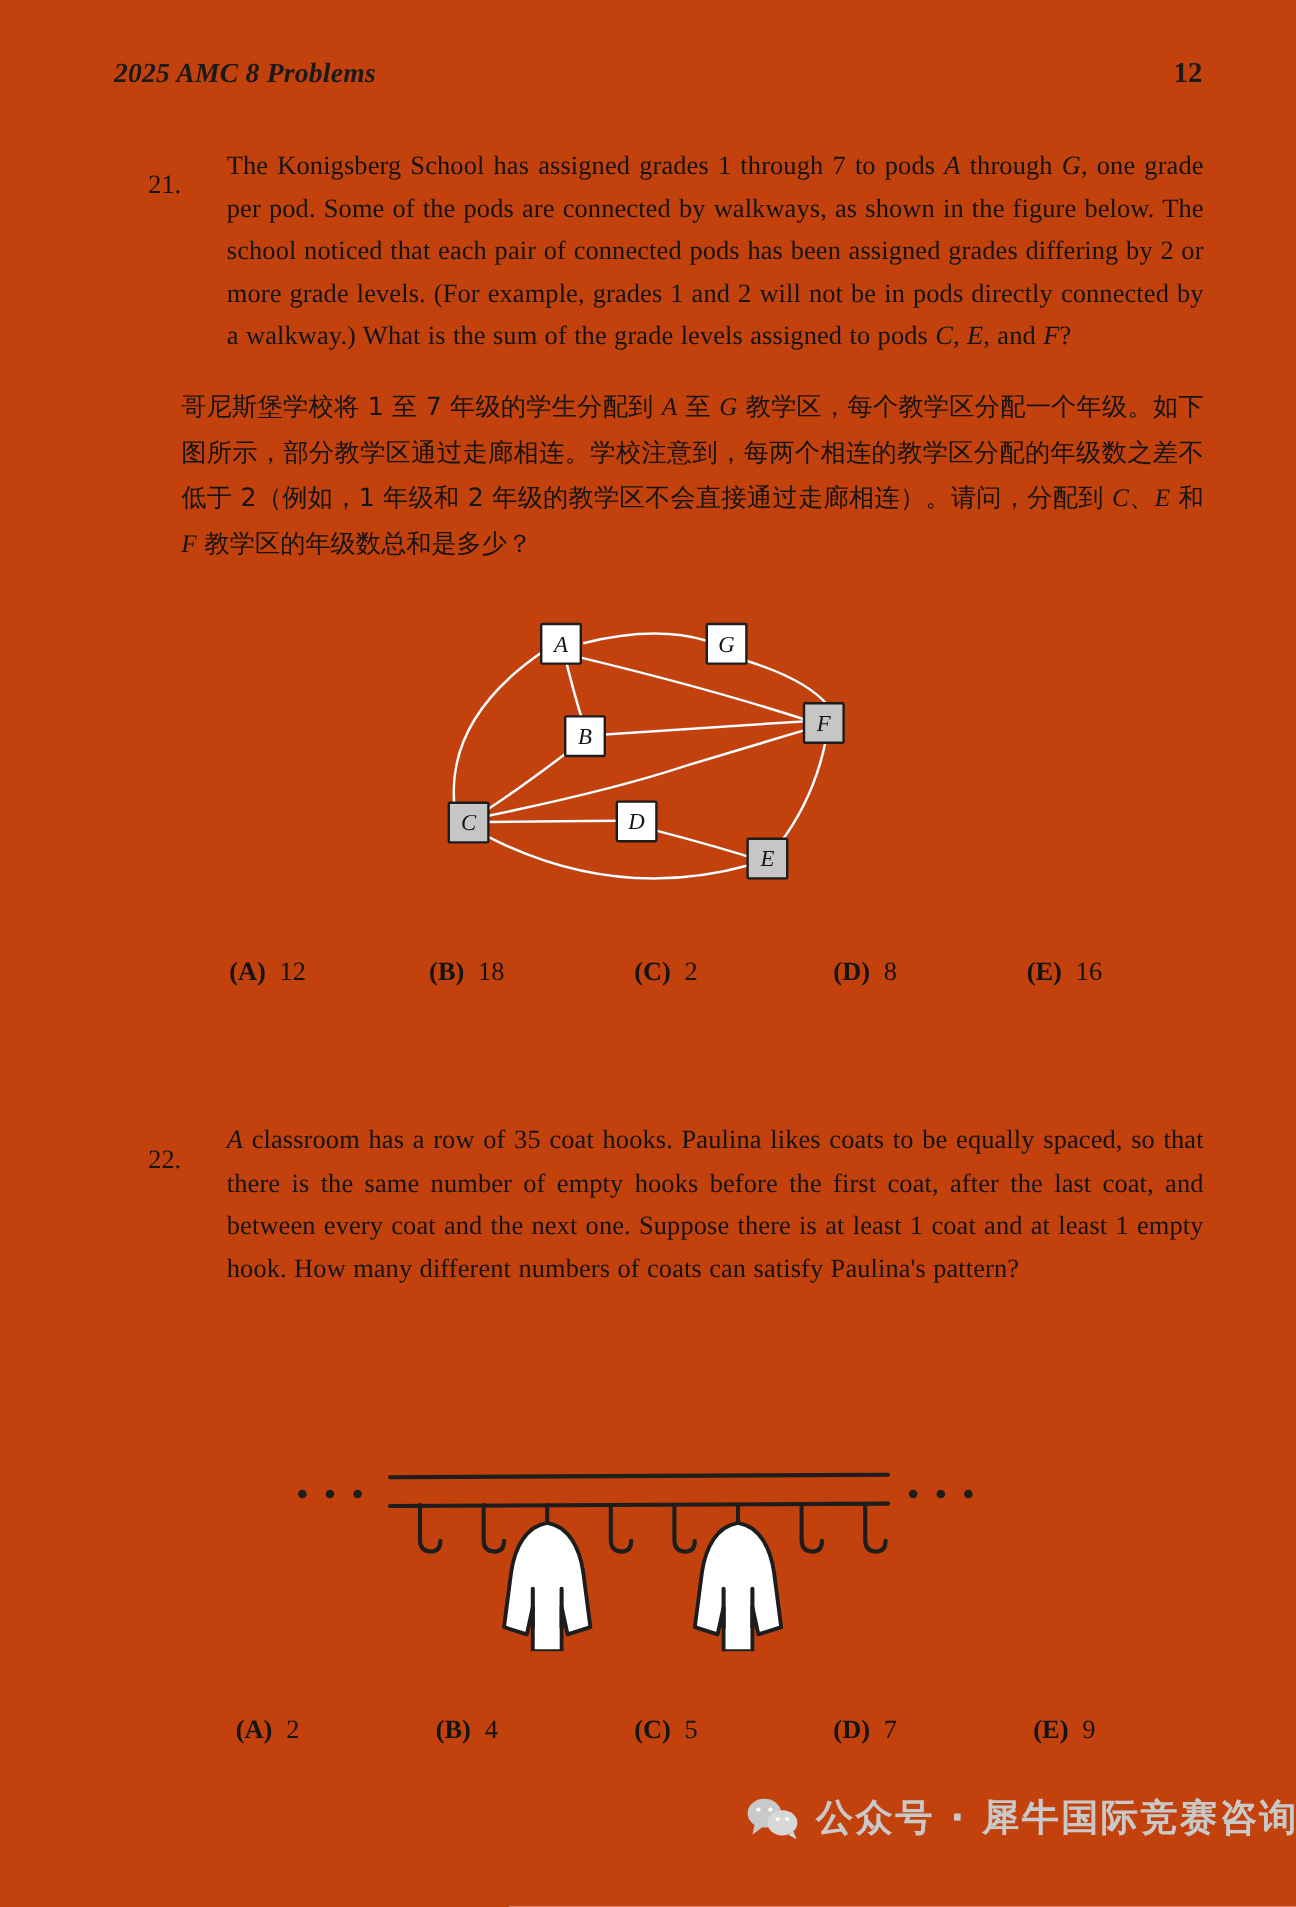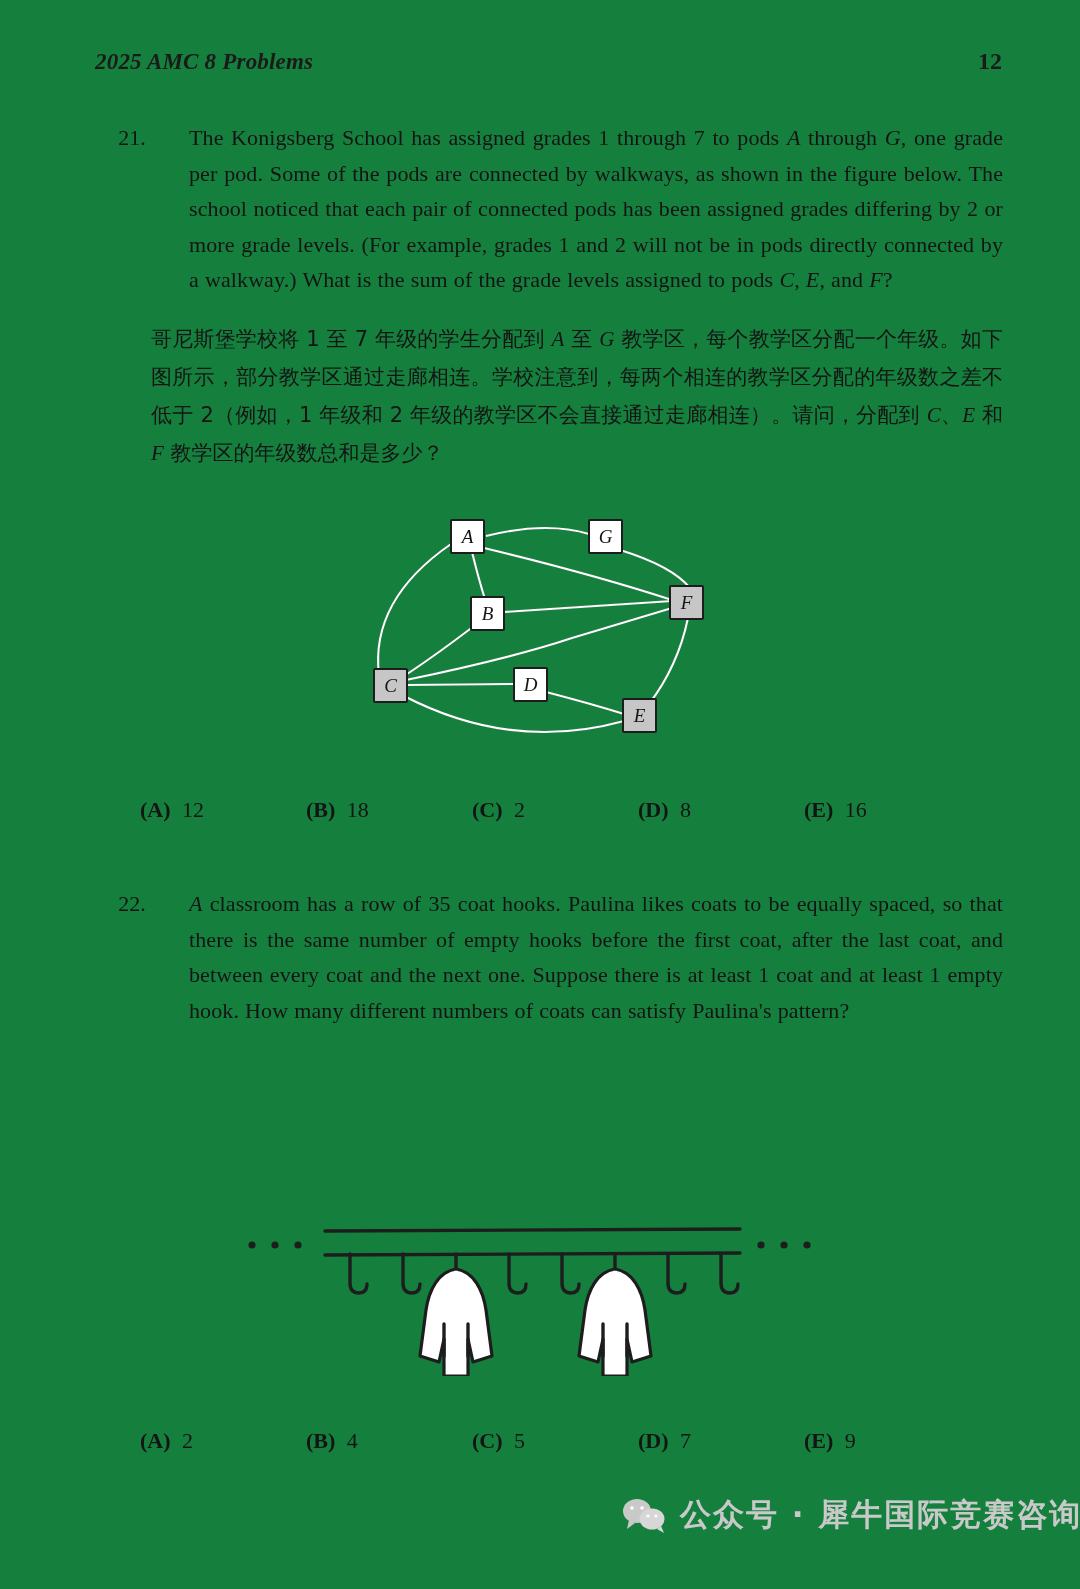--- a/index.html
+++ b/index.html
@@ -12,21 +12,21 @@
     height: 1589px;
     position: relative;
     font-family: "Liberation Serif", "DejaVu Serif", serif;
     color: #111111;
     overflow: hidden;
   }
 
   .page {
     position: absolute;
     inset: 0;
-    background: #15803d;
+    background: #c2410c;
   }
 
   
   .runhead {
     position: absolute;
     top: 48px;
     left: 95px;
     right: 78px;
     height: 34px;
     display: flex;
@@ -46,33 +46,34 @@
     color: #1a1a1a;
   }
 
   
   .problem {
     position: absolute;
     left: 113px;
     width: 890px;
   }
   #problem-21 { top: 120px; }
-  #problem-22 { top: 886px; }
+  #problem-22 { top: 932px; }
 
   .prob-head {
     display: flex;
     align-items: flex-start;
   }
   .prob-num {
     width: 38px;
     flex: 0 0 38px;
     font-size: 22px;
     line-height: 35.5px;
-    text-align: center;
+    text-align: right;
     color: #141414;
+    margin-top: 16px;
   }
   .prob-body {
     flex: 1 1 auto;
   }
   .en-text {
     font-size: 22px;
     line-height: 35.5px;
     text-align: justify;
     text-align-last: left;
     color: #141414;
@@ -106,20 +107,21 @@
     width: 880px;
     display: flex;
     font-size: 22px;
     color: #141414;
   }
   #choices-21 { top: 797px; }
   #choices-22 { top: 1428px; }
   .choice {
     width: 166px;
     white-space: nowrap;
+    text-align: center;
   }
   .choice .tag {
     font-weight: 700;
   }
   .choice .val {
     margin-left: 6px;
   }
 
   
   .figure-graph {

